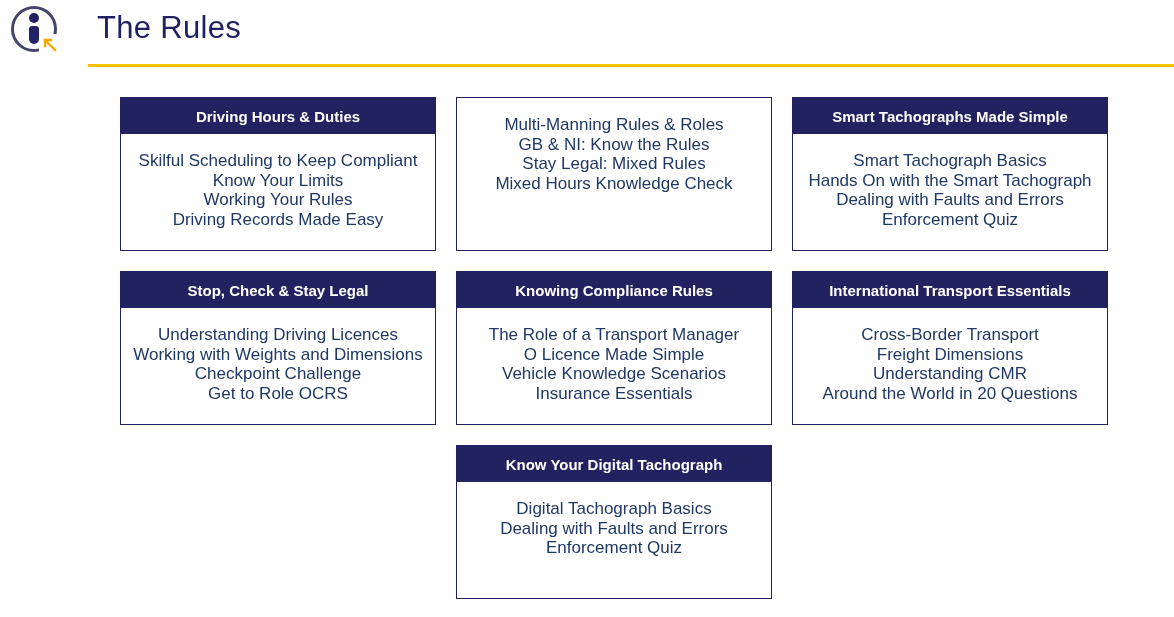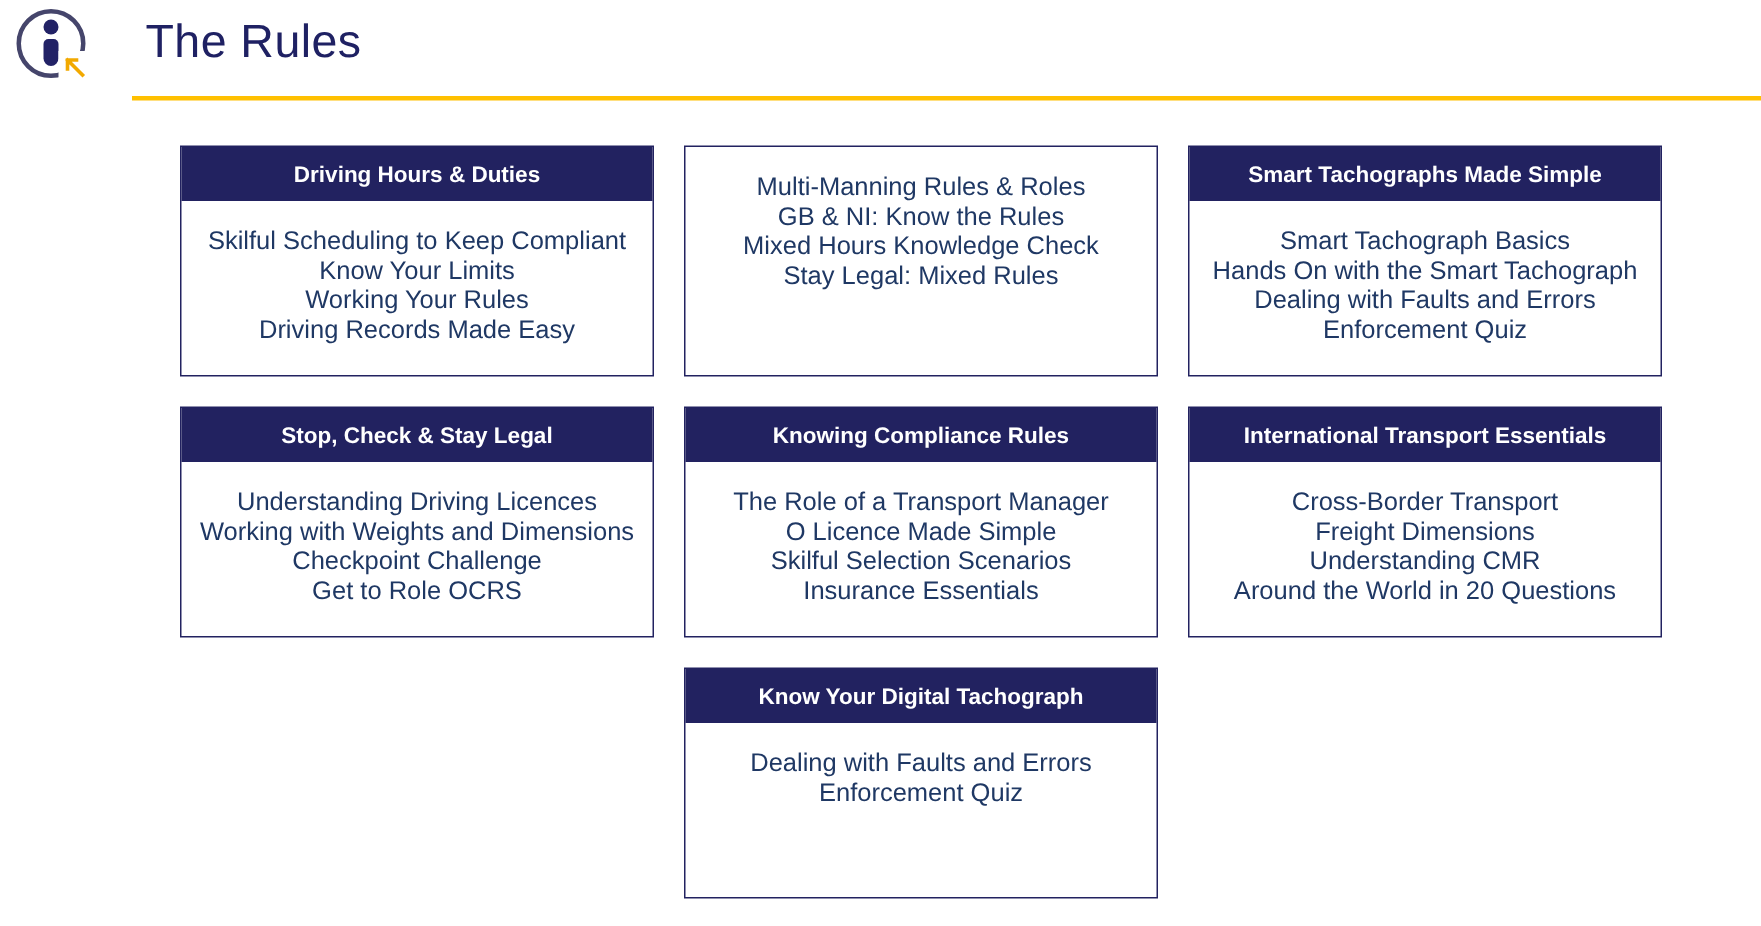--- a/index.html
+++ b/index.html
@@ -100,22 +100,22 @@
         <li>Know Your Limits</li>
         <li>Working Your Rules</li>
         <li>Driving Records Made Easy</li>
       </ul>
     </article>
 
     <article class="card">
       <ul class="card-items">
         <li>Multi-Manning Rules &amp; Roles</li>
         <li>GB &amp; NI: Know the Rules</li>
+        <li>Stay Legal: Mixed Rules</li>
         <li>Mixed Hours Knowledge Check</li>
-        <li>Stay Legal: Mixed Rules</li>
       </ul>
     </article>
 
     <article class="card">
       <header class="card-header">Smart Tachographs Made Simple</header>
       <ul class="card-items">
         <li>Smart Tachograph Basics</li>
         <li>Hands On with the Smart Tachograph</li>
         <li>Dealing with Faults and Errors</li>
         <li>Enforcement Quiz</li>
@@ -130,37 +130,38 @@
         <li>Checkpoint Challenge</li>
         <li>Get to Role OCRS</li>
       </ul>
     </article>
 
     <article class="card">
       <header class="card-header">Knowing Compliance Rules</header>
       <ul class="card-items">
         <li>The Role of a Transport Manager</li>
         <li>O Licence Made Simple</li>
-        <li>Skilful Selection Scenarios</li>
+        <li>Vehicle Knowledge Scenarios</li>
         <li>Insurance Essentials</li>
       </ul>
     </article>
 
     <article class="card">
       <header class="card-header">International Transport Essentials</header>
       <ul class="card-items">
         <li>Cross-Border Transport</li>
         <li>Freight Dimensions</li>
         <li>Understanding CMR</li>
         <li>Around the World in 20 Questions</li>
       </ul>
     </article>
 
     <article class="card center-card">
       <header class="card-header">Know Your Digital Tachograph</header>
       <ul class="card-items">
+        <li>Digital Tachograph Basics</li>
         <li>Dealing with Faults and Errors</li>
         <li>Enforcement Quiz</li>
       </ul>
     </article>
 
   </div>
 </div>
 
 </body></html>

